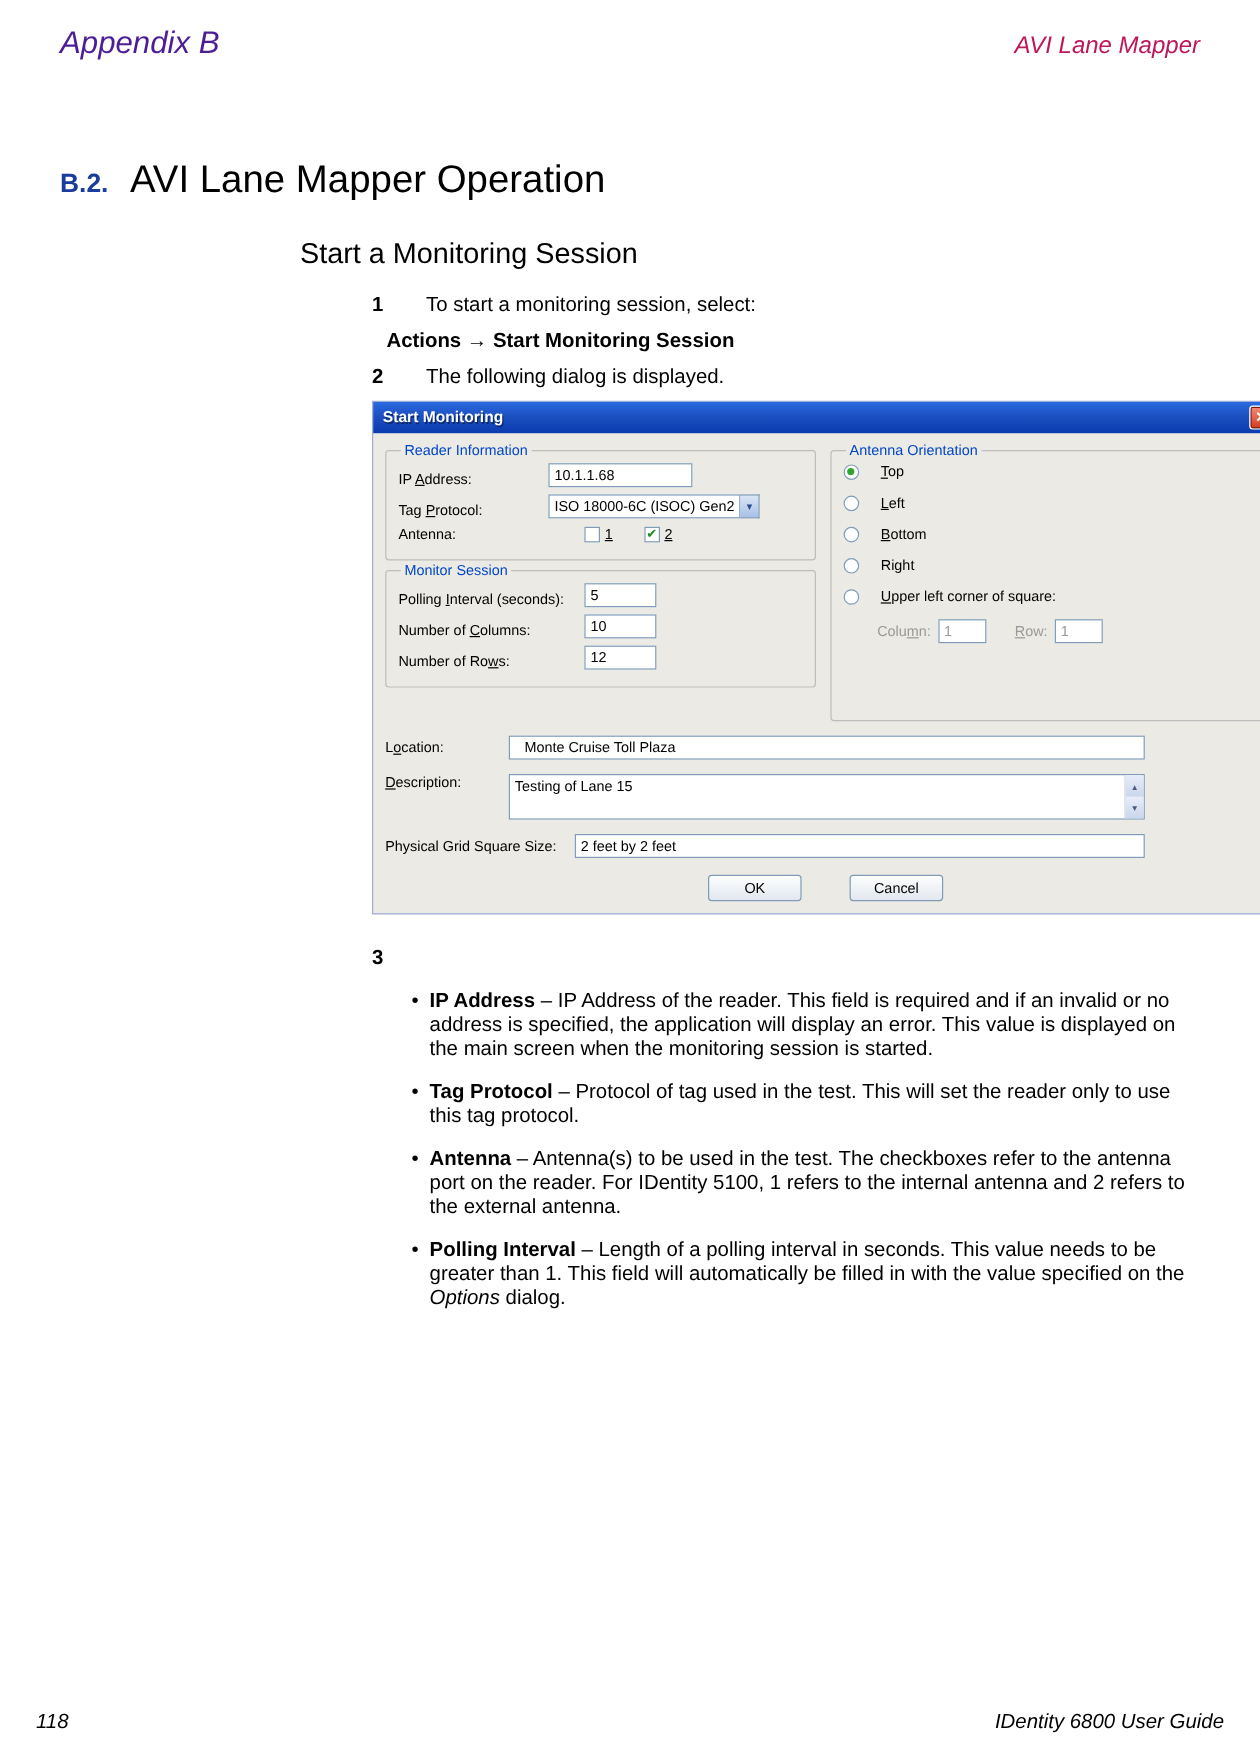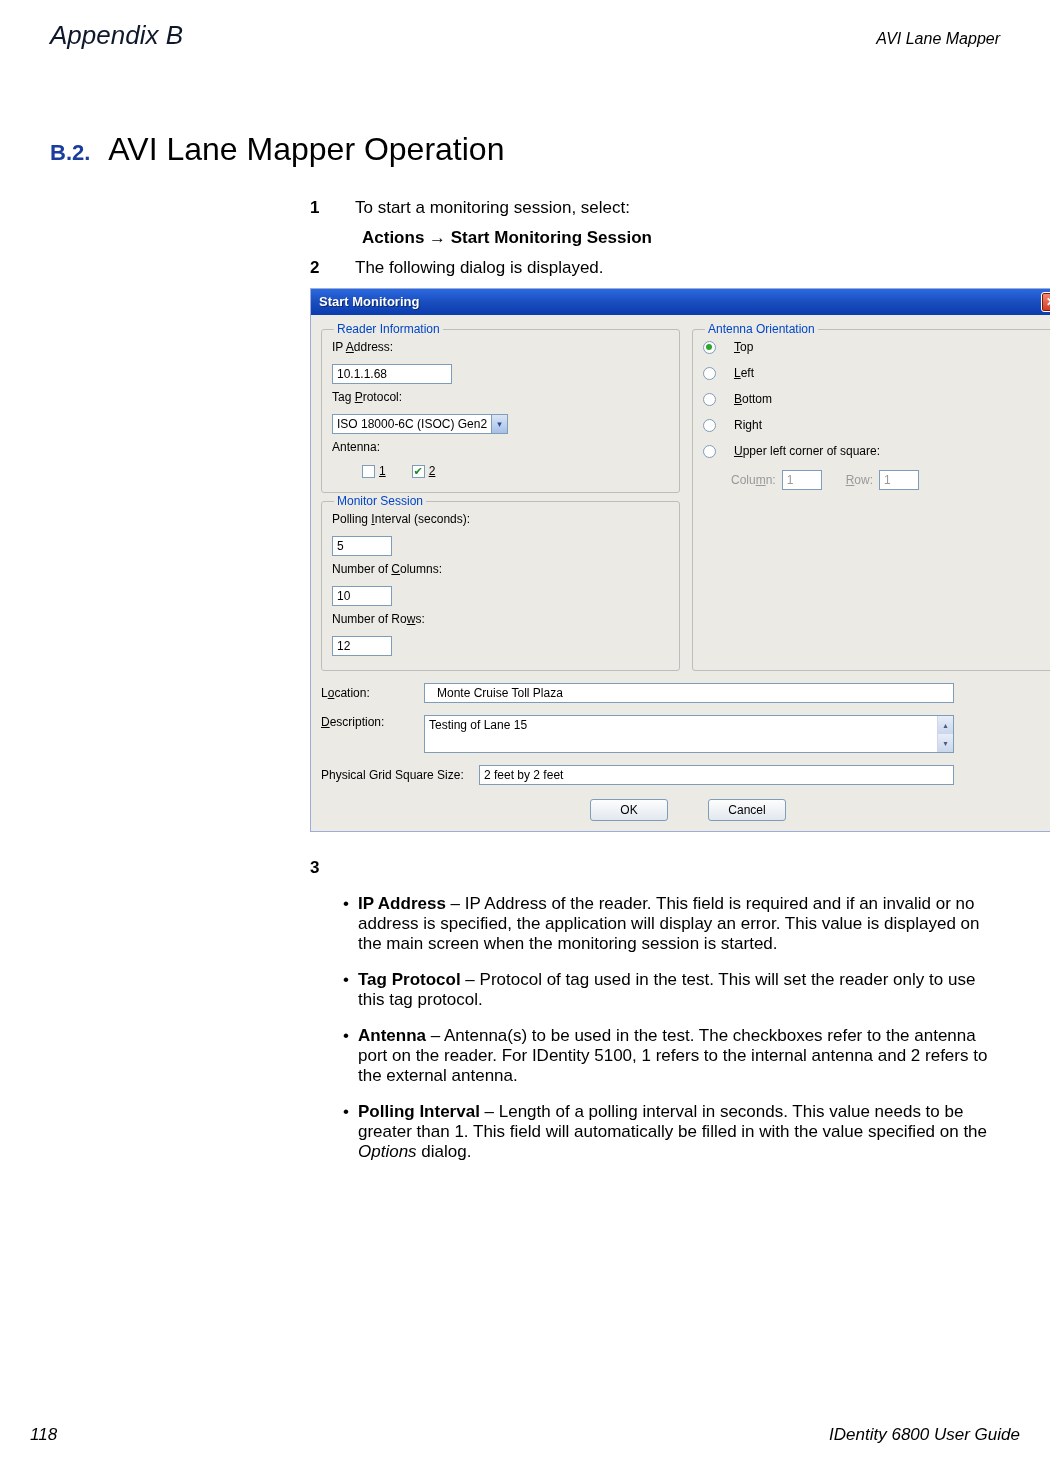--- a/index.html
+++ b/index.html
@@ -6,31 +6,31 @@
   body {
     width: 1050px;
     height: 1469px;
     background: #fff;
     font-family: Arial, Helvetica, sans-serif;
     color: #000;
     position: relative;
     padding: 20px 50px 20px 50px;
   }
   .header { display: flex; justify-content: space-between; align-items: baseline; margin-bottom: 80px; }
-  .header-left { font-size: 26px; color: #0f172a; font-style: italic; font-weight: 500; font-family: Verdana, Arial, sans-serif; }
-  .header-right { font-size: 16px; color: #000000; font-style: italic; font-family: Verdana, Arial, sans-serif; }
+  .header-left { font-size: 26px; color: #4c1d95; font-style: italic; font-weight: 500; font-family: Verdana, Arial, sans-serif; }
+  .header-right { font-size: 20px; color: #be185d; font-style: italic; font-family: Verdana, Arial, sans-serif; }
   .section-row { display: flex; align-items: baseline; gap: 18px; margin-bottom: 30px; }
   .section-num { font-size: 22px; color: #1a3c9c; font-weight: bold; font-family: Verdana, Arial, sans-serif; }
   .section-title { font-size: 32px; color: #000; font-family: Verdana, Arial, sans-serif; }
   .content-col { margin-left: 200px; max-width: 790px; }
   .subtitle { font-size: 24px; font-family: Verdana, Arial, sans-serif; margin-bottom: 18px; }
   .step-row { display: flex; margin-bottom: 10px;}
   .step-num { font-weight: bold; font-size: 17px; width: 45px; margin-left: 60px;}
   .step-text { font-size: 17px; flex:1;}
-  .action-path { font-weight: bold; font-size: 17px; margin-left: 112px; margin-top:6px; margin-bottom:10px;}
+  .action-path { font-weight: bold; font-size: 17px; margin-left: 72px; margin-top:6px; margin-bottom:10px;}
   .dialog {
     margin-left: 60px;
     margin-top: 10px;
     width: 756px;
     border: 1px solid #9dacd8;
     background: #eceae4;
     font-family: Tahoma, Arial, sans-serif;
     font-size: 12px;
     color: #000;
   }
@@ -66,21 +66,21 @@
     flex: 1;
   }
   .group-title {
     position: absolute;
     top: -8px; left: 12px;
     background: #eceae4;
     color: #0046c8;
     font-size: 12px;
     padding: 0 3px;
   }
-  .form-row { display: flex; align-items: flex-start; margin-bottom: 6px; gap: 10px; flex-direction: column;}
+  .form-row { display: flex; align-items: flex-end; margin-bottom: 6px; gap: 0;}
   .form-label { width: 125px; font-size: 12px; }
   .form-label-sm { width: 155px; font-size: 12px; }
   .txt-input {
     border: 1px solid #7f9db9;
     background: #fff;
     font-size: 12px;
     height: 20px;
     padding: 1px 4px;
   }
   .w120 { width: 120px; }
@@ -132,20 +132,21 @@
   <div class="header-left">Appendix B</div>
   <div class="header-right">AVI Lane Mapper</div>
 </div>
 
 <div class="section-row">
   <div class="section-num">B.2.</div>
   <div class="section-title">AVI Lane Mapper Operation</div>
 </div>
 
 <div class="content-col">
+  <div class="subtitle">Start a Monitoring Session</div>
 
   <div class="step-row">
     <div class="step-num">1</div>
     <div class="step-text">To start a monitoring session, select:</div>
   </div>
   <div class="action-path">Actions → Start Monitoring Session</div>
 
   <div class="step-row">
     <div class="step-num">2</div>
     <div class="step-text">The following dialog is displayed.</div>

